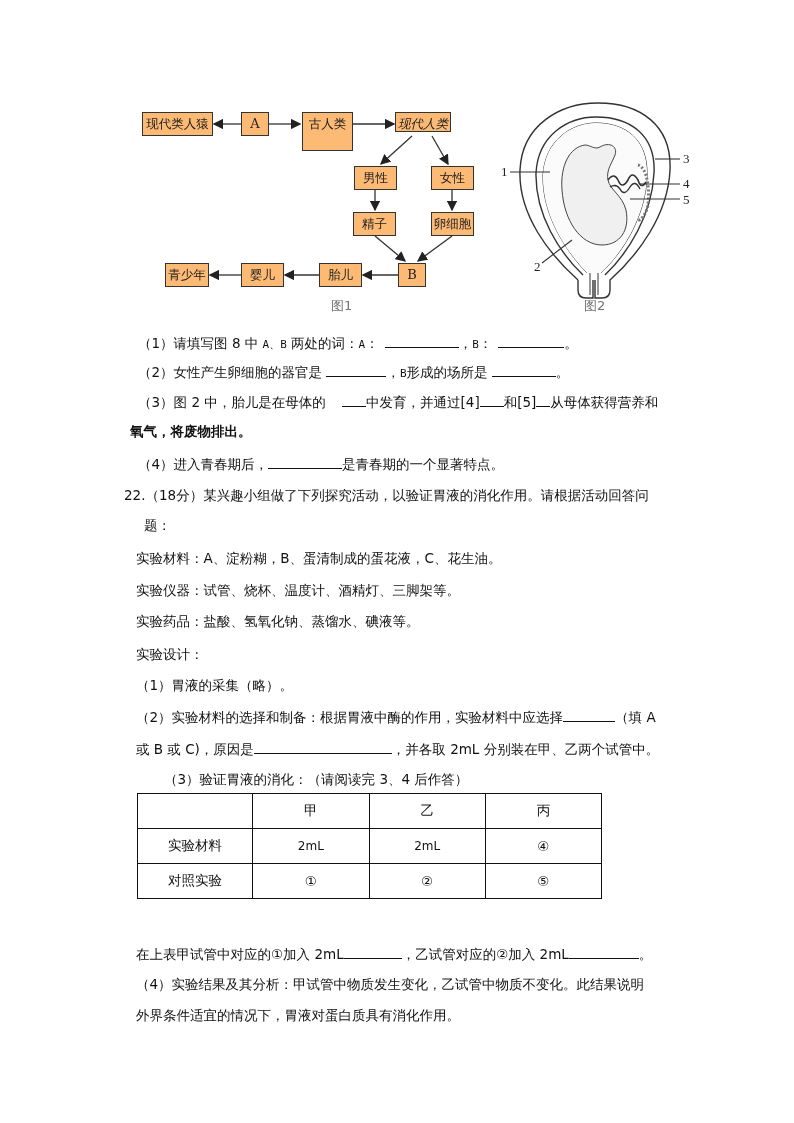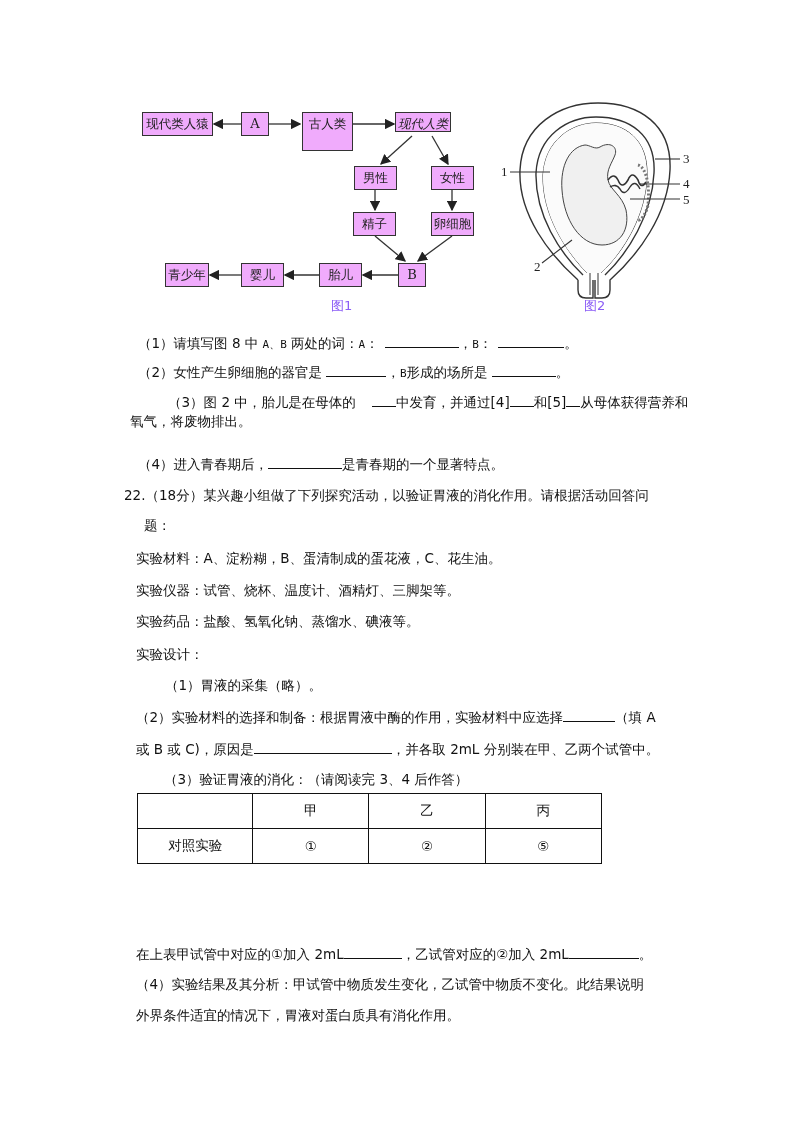--- a/index.html
+++ b/index.html
@@ -1,23 +1,23 @@
 <!DOCTYPE html>
 <html><head>
 <meta charset="utf-8">
 <style>
   html, body { margin: 0; padding: 0; background: #ffffff; }
   body { width: 794px; height: 1123px; position: relative; overflow: hidden;
          font-family: "DejaVu Sans", "Liberation Sans", sans-serif; color: #111; }
   .abs { position: absolute; }
-  .box { position: absolute; border: 1.3px solid #333; background: #f0abfc;
+  .box { position: absolute; border: 1.3px solid #333; background: #fdba74;
          font-size: 12.5px; line-height: 21px; text-align: center; box-sizing: border-box;
          color: #222; white-space: nowrap; }
   .box.letter { font-family: "DejaVu Serif", "Liberation Serif", serif; font-size: 13px; }
-  .caption { position: absolute; font-size: 13px; color: #8b5cf6; }
+  .caption { position: absolute; font-size: 13px; color: #737373; }
   .line { position: absolute; left: 0; font-size: 13.5px; line-height: 18px; white-space: nowrap; color: #111; }
   .blank { display: inline-block; border-bottom: 1px solid #111; height: 14px; vertical-align: baseline; }
   .latin { font-family: "DejaVu Sans Mono", "Liberation Mono", monospace; font-size: 11px; }
   table.exp { position: absolute; left: 137px; top: 793px; width: 465px; border-collapse: collapse; }
   table.exp td { border: 1.3px solid #111; height: 34px; text-align: center; font-size: 13.5px; padding: 0; }
   .label-num { position: absolute; font-family: "Liberation Serif", "DejaVu Serif", serif; font-size: 13px; color: #222; }
 </style>
 </head>
 <body>
 
@@ -93,53 +93,59 @@
   <div class="caption" style="left:584px;top:297px;">图2</div>
 </div>
 
 <div class="abs" style="left:138px;top:333px;width:560px;">
   <div class="line" style="top:0px;">
     <span>（1）请填写图 8 中 </span><span class="latin">A、B</span><span> 两处的词：</span><span class="latin">A</span><span>：</span><span class="blank" style="width:74px;margin-left:6px;"></span><span>，</span><span class="latin">B</span><span>：</span><span class="blank" style="width:66px;margin-left:6px;"></span><span>。</span>
   </div>
   <div class="line" style="top:29px;">
     <span>（2）女性产生卵细胞的器官是 </span><span class="blank" style="width:60px;"></span><span>，</span><span class="latin">B</span><span>形成的场所是 </span><span class="blank" style="width:64px;"></span><span>。</span>
   </div>
-  <div class="line" style="top:59px;margin-left:30px;">
+  <div class="line" style="top:59px;">
     <span>（3）图 2 中，胎儿是在母体的 </span><span class="blank" style="width:24px;margin-left:12px;"></span><span>中发育，并通过[4]</span><span class="blank" style="width:24px;"></span><span>和[5]</span><span class="blank" style="width:14px;"></span><span>从母体获得营养和</span>
   </div>
-  <div class="line" style="top:79px;left:-8px;">氧气，将废物排出。</div>
+  <div class="line" style="top:89px;left:-8px;font-weight:bold;">氧气，将废物排出。</div>
   <div class="line" style="top:121px;">
     <span>（4）进入青春期后，</span><span class="blank" style="width:74px;"></span><span>是青春期的一个显著特点。</span>
   </div>
 </div>
 
 <div class="abs" style="left:124px;top:486px;width:570px;">
   <div class="line" style="top:0px;">22.（18分）某兴趣小组做了下列探究活动，以验证胃液的消化作用。请根据活动回答问</div>
   <div class="line" style="top:30px;left:20px;">题：</div>
   <div class="line" style="top:63px;left:12px;">实验材料：A、淀粉糊，B、蛋清制成的蛋花液，C、花生油。</div>
   <div class="line" style="top:95px;left:12px;">实验仪器：试管、烧杯、温度计、酒精灯、三脚架等。</div>
   <div class="line" style="top:126px;left:12px;">实验药品：盐酸、氢氧化钠、蒸馏水、碘液等。</div>
   <div class="line" style="top:159px;left:12px;">实验设计：</div>
-  <div class="line" style="top:190px;left:12px;margin-left:29px;">（1）胃液的采集（略）。</div>
+  <div class="line" style="top:190px;left:12px;">（1）胃液的采集（略）。</div>
   <div class="line" style="top:221px;left:12px;">
     <span>（2）实验材料的选择和制备：根据胃液中酶的作用，实验材料中应选择</span><span class="blank" style="width:52px;"></span><span>（填 A</span>
   </div>
   <div class="line" style="top:253px;left:12px;">
     <span>或 B 或 C)，原因是</span><span class="blank" style="width:138px;"></span><span>，并各取 2mL 分别装在甲、乙两个试管中。</span>
   </div>
   <div class="line" style="top:284px;left:12px;margin-left:28px;">（3）验证胃液的消化：（请阅读完 3、4 后作答）</div>
 </div>
 
 <table class="exp">
   <tbody>
       <tr>
     <td style="width:115px"></td>
     <td style="width:116px">甲</td>
     <td style="width:116px">乙</td>
     <td style="width:116px">丙</td>
+  </tr>
+  <tr>
+    <td>实验材料</td>
+    <td style="font-size:12px">2mL</td>
+    <td style="font-size:12px">2mL</td>
+    <td>④</td>
   </tr>
   <tr>
     <td>对照实验</td>
     <td>①</td>
     <td>②</td>
     <td>⑤</td>
   </tr>
 </tbody>
   </table>
 

